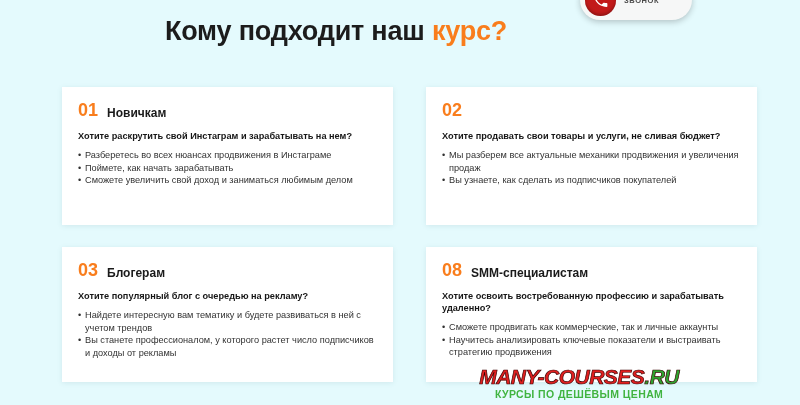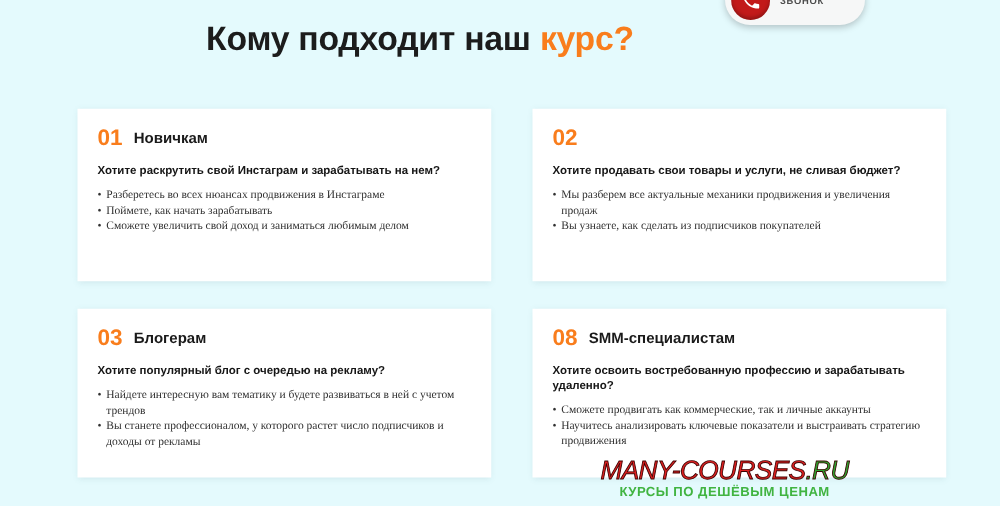--- a/index.html
+++ b/index.html
@@ -71,21 +71,21 @@
   .card {
     background: #ffffff;
     box-shadow: 0 1px 5px rgba(80,120,130,0.13);
     padding: 14px 16px 12px 16px;
   }
   .card.row1 { height: 138px; }
   .card.row2 { height: 135px; }
 
   .card-head {
     display: flex;
-    align-items: center;
+    align-items: flex-end;
     gap: 9px;
     margin-bottom: 11px;
   }
   .card-num {
     font-size: 18px;
     font-weight: 700;
     color: #f97d1c;
     line-height: 1;
   }
   .card-title {
@@ -103,39 +103,38 @@
   }
   .card-list {
     list-style: none;
   }
   .card-list li {
     font-size: 9.2px;
     color: #313131;
     line-height: 1.36;
     padding-left: 7px;
     position: relative;
-    font-family: Liberation Serif, serif;
   }
   .card-list li::before {
     content: "\2022";
     position: absolute;
     left: 0; top: 0;
     color: #313131;
   }
 
   
   .watermark {
     position: absolute;
     right: 9px; bottom: 6px;
     text-align: center;
     user-select: none;
   }
   .wm-main {
     font-size: 21px;
-    font-weight: 400;
+    font-weight: 700;
     font-style: italic;
     letter-spacing: -0.5px;
     color: #e02020;
     -webkit-text-stroke: 0.7px #3a0000;
     line-height: 1;
   }
   .wm-main .tld { color: #2fa32f; }
   .wm-sub {
     margin-top: 2px;
     font-size: 10.5px;

